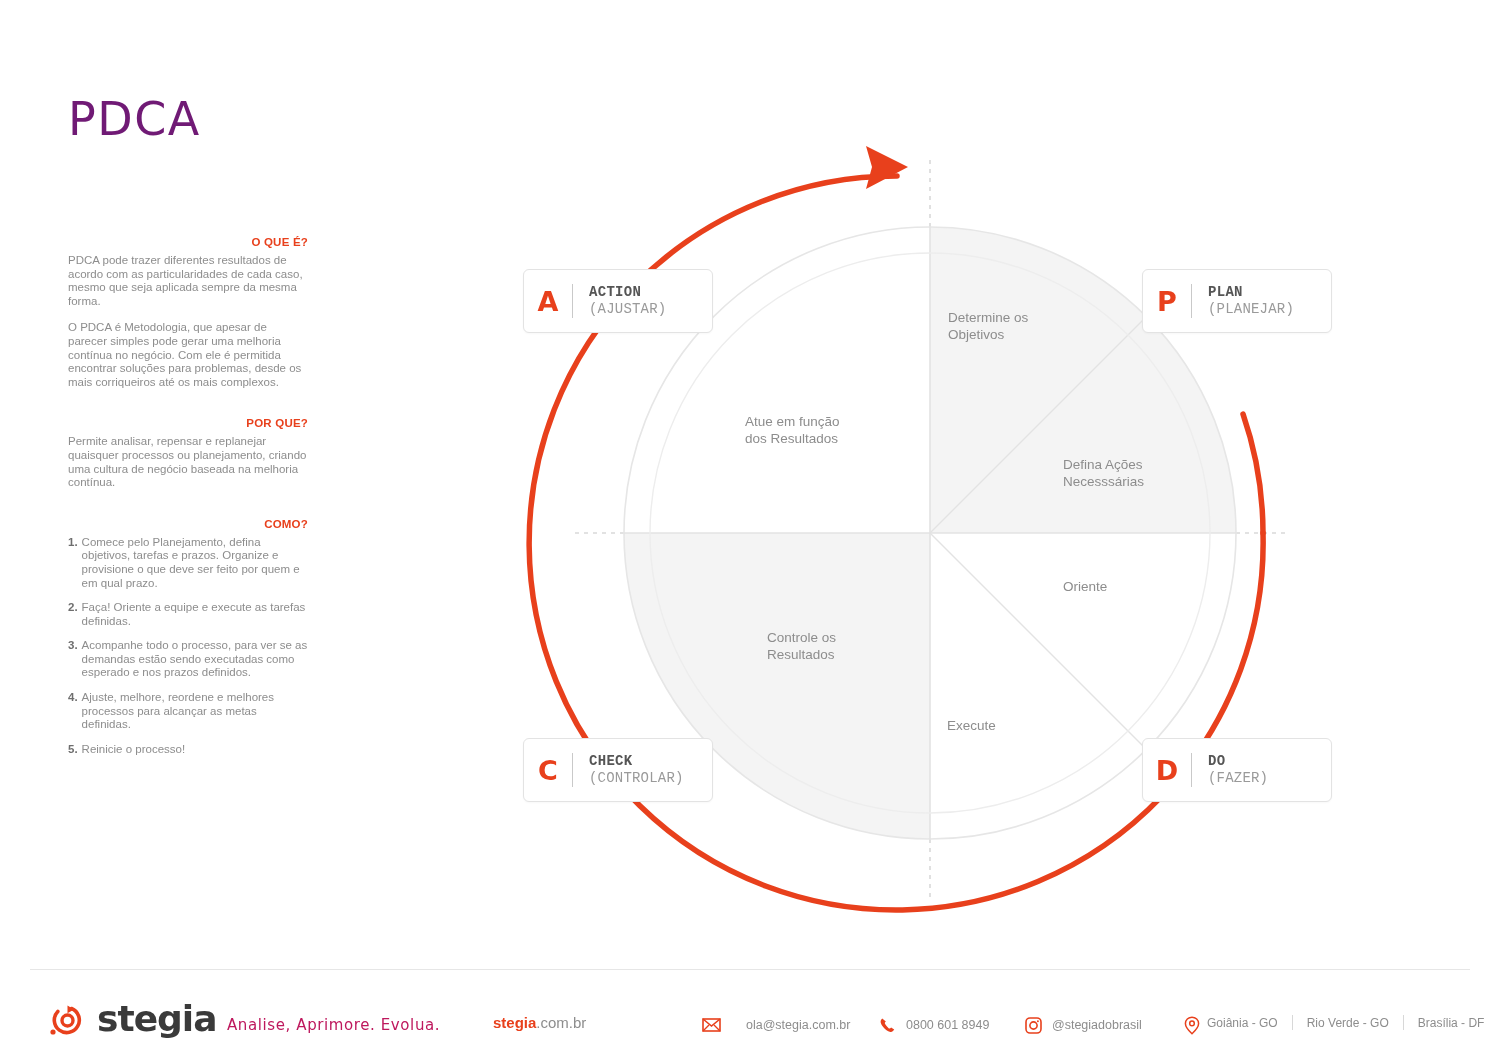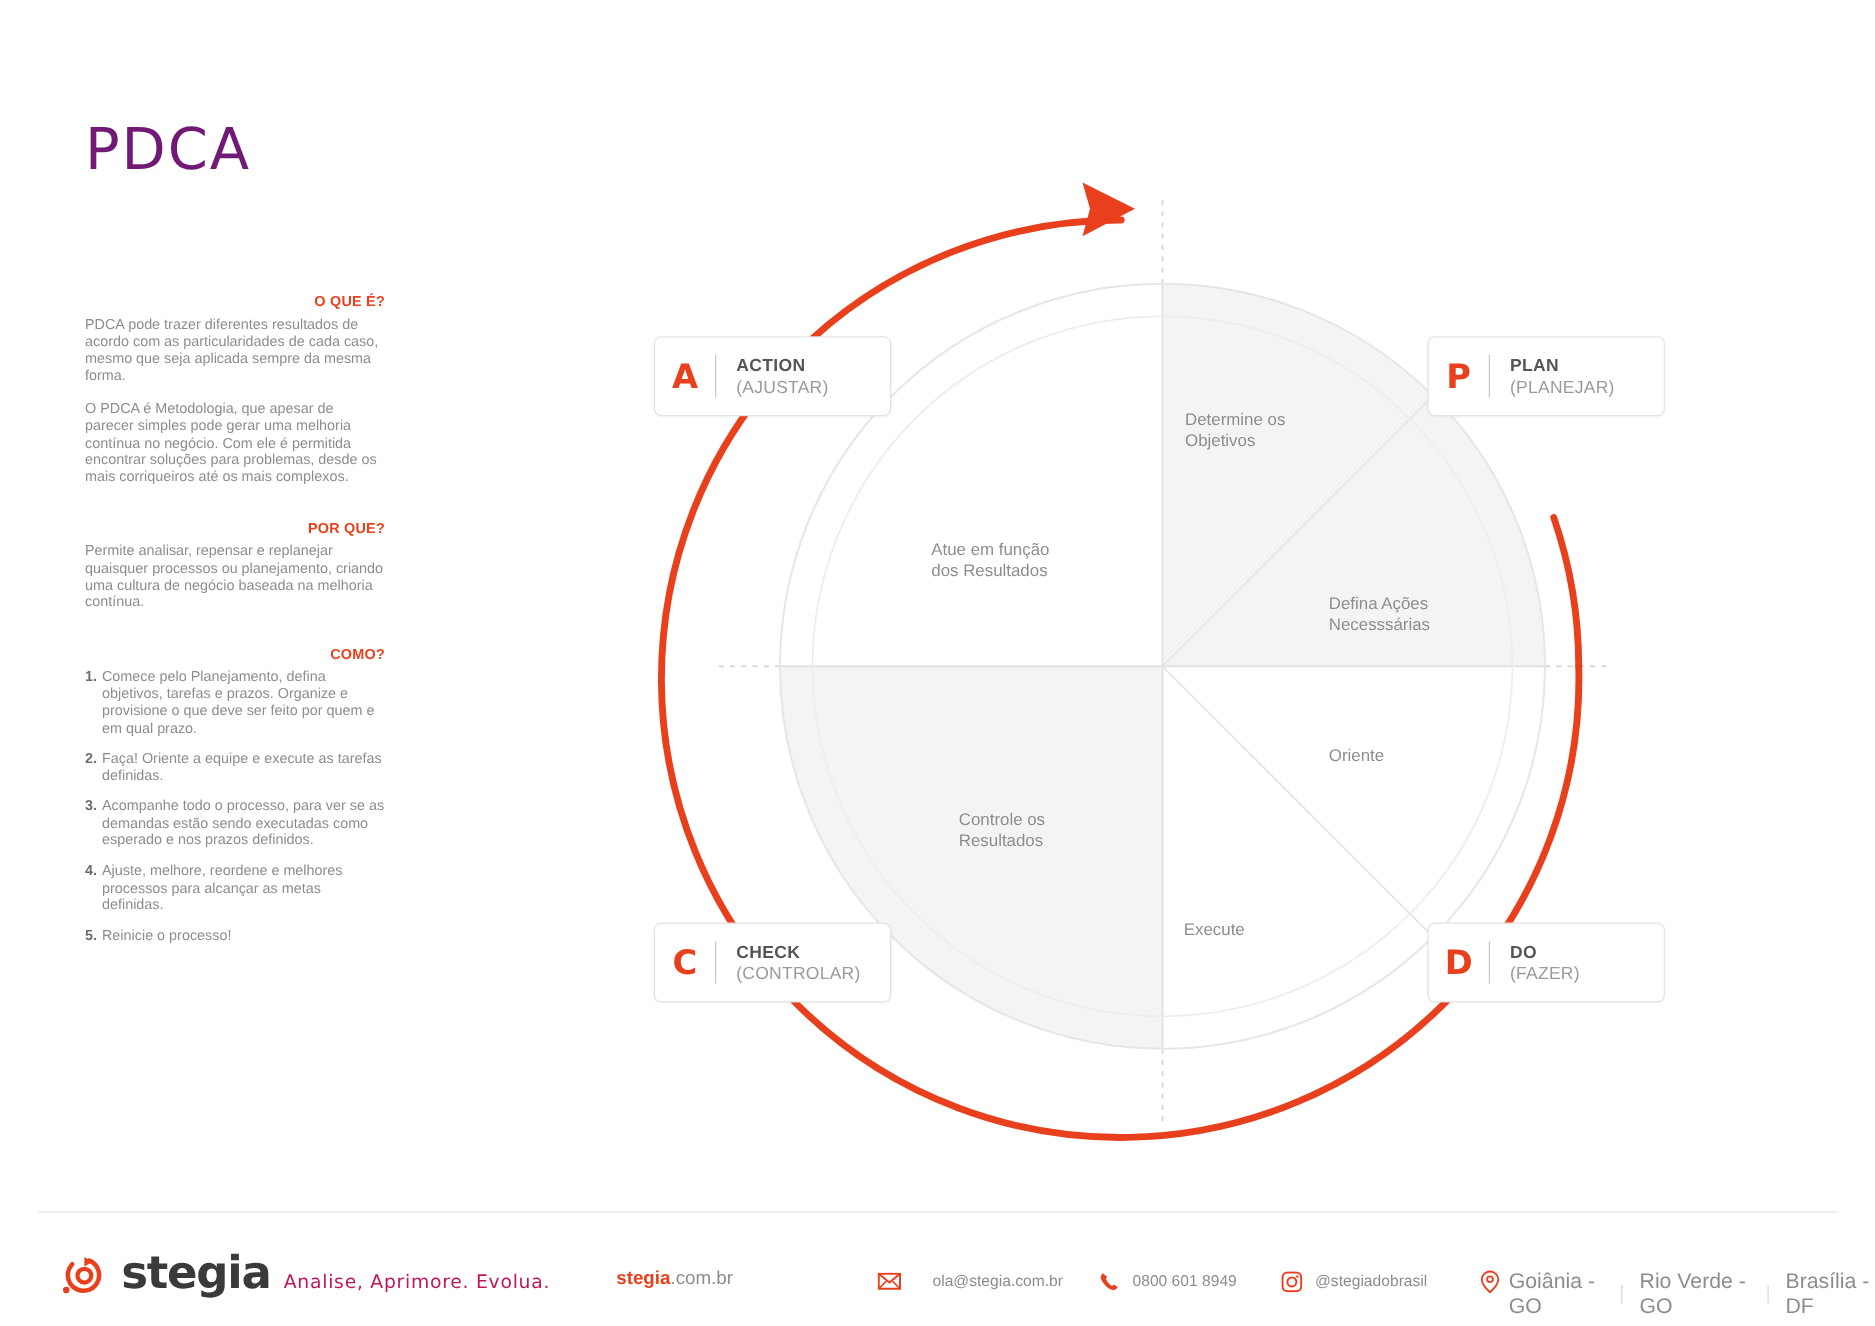--- a/index.html
+++ b/index.html
@@ -69,21 +69,20 @@
     pointer-events:none;
   }
   .diagram svg{position:absolute;left:0;top:0;}
 
   .wheel-text{
     position:absolute;
     color:#8d8d8d;
     font-size:13.5px;
     line-height:17px;
     white-space:pre-line;
-    margin-top:18px;
   }
 
   
   .pdca-box{
     position:absolute;
     width:190px;height:64px;
     background:#ffffff;
     border:1px solid #e3e3e3;
     border-radius:6px;
     box-sizing:border-box;
@@ -99,20 +98,21 @@
     font-weight:bold;
     font-family:"DejaVu Sans", sans-serif;
     line-height:1;
   }
   .pdca-sep{
     width:1px;height:34px;background:#c9c9c9;
   }
   .pdca-txt{
     padding-left:16px;
     line-height:1.25;
+    font-family:Liberation Mono, monospace;
   }
   .pdca-en{
     font-size:14px;font-weight:bold;color:#555555;letter-spacing:.3px;
   }
   .pdca-pt{
     font-size:14px;color:#9a9a9a;letter-spacing:.2px;text-align:center;
   }
 
   
   .footer-rule{
@@ -138,21 +138,21 @@
   .contact{
     position:absolute;display:flex;align-items:center;
     font-size:12.5px;color:#8d8d8d;
   }
   .contact .ic{
     width:20px;height:18px;margin-right:9px;display:inline-flex;
     align-items:center;justify-content:center;
   }
   .cities{
     position:absolute;left:1185px;top:1015px;
-    display:flex;align-items:center;font-size:17px;color:#8d8d8d;
+    display:flex;align-items:center;font-size:12px;color:#8d8d8d;
   }
   .cities .divider{
     width:1px;height:15px;background:#d8d8d8;margin:0 14px;
   }
 </style>
 </head>
 <body>
 
 <div class="page">
 

